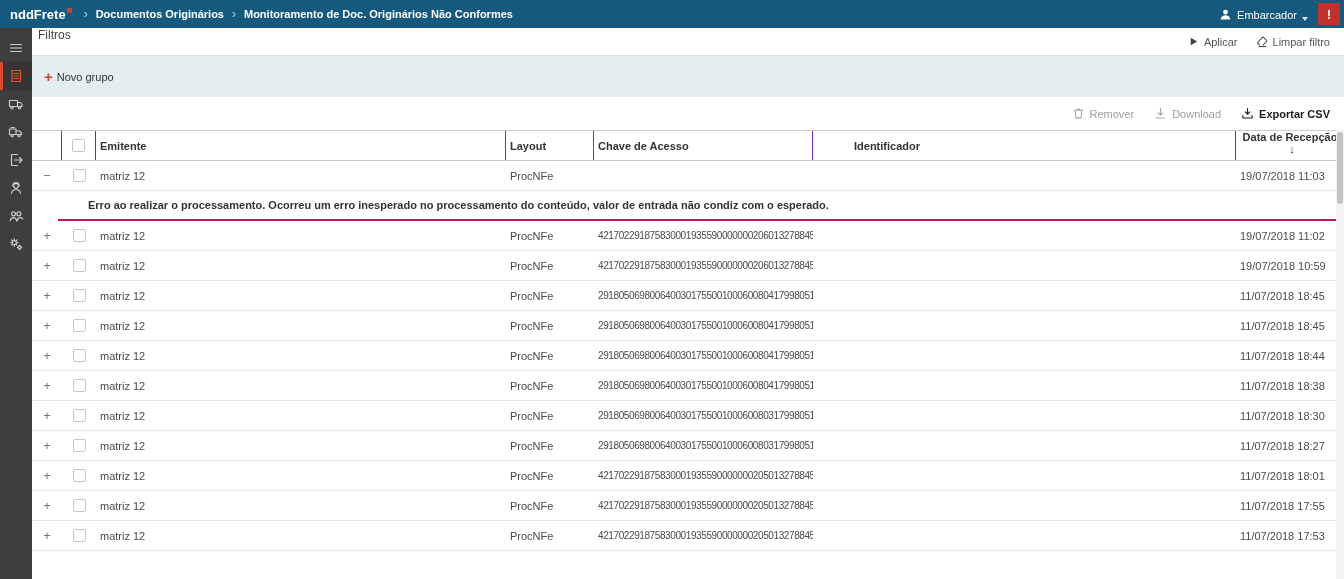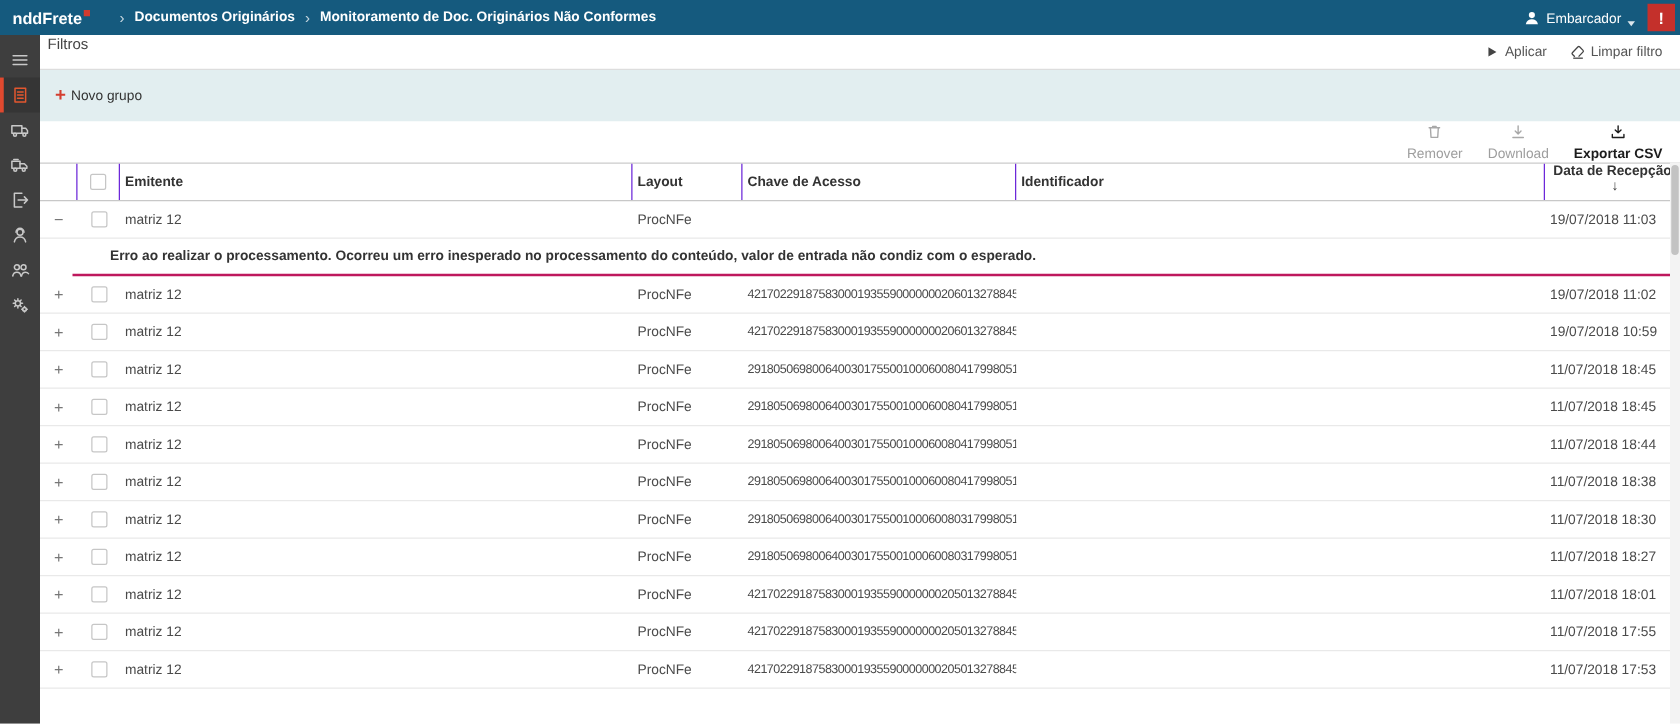--- a/index.html
+++ b/index.html
@@ -3,21 +3,21 @@
 <meta charset="utf-8">
 <style>
   * { box-sizing: border-box; margin: 0; padding: 0; }
   html, body { width: 1344px; height: 579px; overflow: hidden; background: #fff;
     font-family: "Liberation Sans", "DejaVu Sans", sans-serif; }
   .app { position: relative; width: 1344px; height: 579px; }
 
   
   .topbar { height: 28px; background: #155a7e; display: flex; align-items: center;
     color: #fff; padding: 0 4px 0 10px; }
-  .logo { font-weight: bold; font-size: 13px; margin-right: 24px; cursor: pointer; white-space: nowrap; }
+  .logo { font-weight: bold; font-size: 13px; margin-right: 12px; cursor: pointer; white-space: nowrap; }
   .logo .sq { display: inline-block; width: 5px; height: 5px; background: #d23b2f; margin: 0 0 6px 1px; }
   .crumbs { display: flex; align-items: center; font-size: 11px; font-weight: bold; gap: 8px; }
   .crumb { cursor: pointer; white-space: nowrap; }
   .crumb-sep { color: rgba(255,255,255,.75); font-weight: normal; font-size: 12px; }
   .topbar-right { margin-left: auto; display: flex; align-items: center; gap: 10px; }
   .user { display: flex; align-items: flex-end; gap: 5px; font-size: 11px; cursor: pointer; }
   .caret { width: 0; height: 0; border-left: 3px solid transparent; border-right: 3px solid transparent;
     border-top: 4px solid rgba(255,255,255,.85); }
   .redbox { width: 22px; height: 22px; background: #c4302b; display: flex; align-items: center;
     justify-content: center; color: #fff; font-weight: bold; font-size: 13px; cursor: pointer; }
@@ -43,38 +43,38 @@
   .linkbtn svg { stroke: #444; fill: none; stroke-width: 1.2; }
 
   
   .group-panel { height: 41px; background: #e2eef0; display: flex; align-items: center; padding: 0 12px; flex: none; }
   .newgroup { display: flex; align-items: center; gap: 4px; font-size: 11px; color: #333; cursor: pointer; }
   .plus { color: #d43f30; font-weight: bold; font-size: 15px; line-height: 1; }
 
   
   .toolbar { height: 33px; display: flex; align-items: center; justify-content: flex-end;
     gap: 20px; padding-right: 14px; flex: none; }
-  .toolbtn { display: flex; align-items: center; gap: 5px; font-size: 11px; color: #9e9e9e; cursor: default; white-space: nowrap; flex-direction: column; }
+  .toolbtn { display: flex; align-items: center; gap: 5px; font-size: 11px; color: #9e9e9e; cursor: default; white-space: nowrap; }
   .toolbtn svg { stroke: #a8a8a8; fill: none; stroke-width: 1.2; stroke-linecap: round; stroke-linejoin: round; }
   .toolbtn.primary { color: #1c1c1c; font-weight: bold; cursor: pointer; }
   .toolbtn.primary svg { stroke: #1c1c1c; }
 
   
   .table { border-top: 1px solid #ccc; flex: 1; display: flex; flex-direction: column; min-height: 0; }
   .thead { display: flex; height: 30px; border-bottom: 1px solid #c8c8c8; font-weight: bold;
     font-size: 11px; color: #333; flex: none; }
   .thead .cell { border-right: 1px solid #6d28d9; }
   .thead .cell:last-child { border-right: none; flex-direction: column; }
   .cell { display: flex; align-items: center; padding: 0 4px; overflow: hidden; white-space: nowrap; }
   .c-exp { width: 30px; justify-content: center; flex: none; }
   .c-chk { width: 34px; justify-content: center; flex: none; }
   .c-emit { width: 410px; flex: none; }
   .c-layout { width: 88px; flex: none; }
   .c-chave { width: 219px; flex: none; }
-  .c-ident { flex: 1; min-width: 0; }
+  .c-ident { flex: 1; min-width: 0; margin-left: 37px; }
   .c-data { width: 108px; flex: none; }
   .trow { display: flex; height: 30px; border-bottom: 1px solid #e9e9e9; font-size: 11px; color: #4a4a4a; flex: none; }
   .trow .c-chave { font-size: 10px; letter-spacing: -0.4px; }
   .expander { color: #777; font-size: 13px; line-height: 1; cursor: pointer; }
   .checkbox { width: 13px; height: 13px; border: 1px solid #c6c6c6; border-radius: 2px; background: #fff; cursor: pointer; flex: none; }
   .erow { height: 30px; border-bottom: 2px solid #be185d; display: flex; align-items: center;
     padding-left: 30px; font-weight: bold; font-size: 11px; color: #333; flex: none; margin-left: 26px; }
   .sort { font-size: 11px; margin-left: 4px; font-weight: bold; }
 
   

